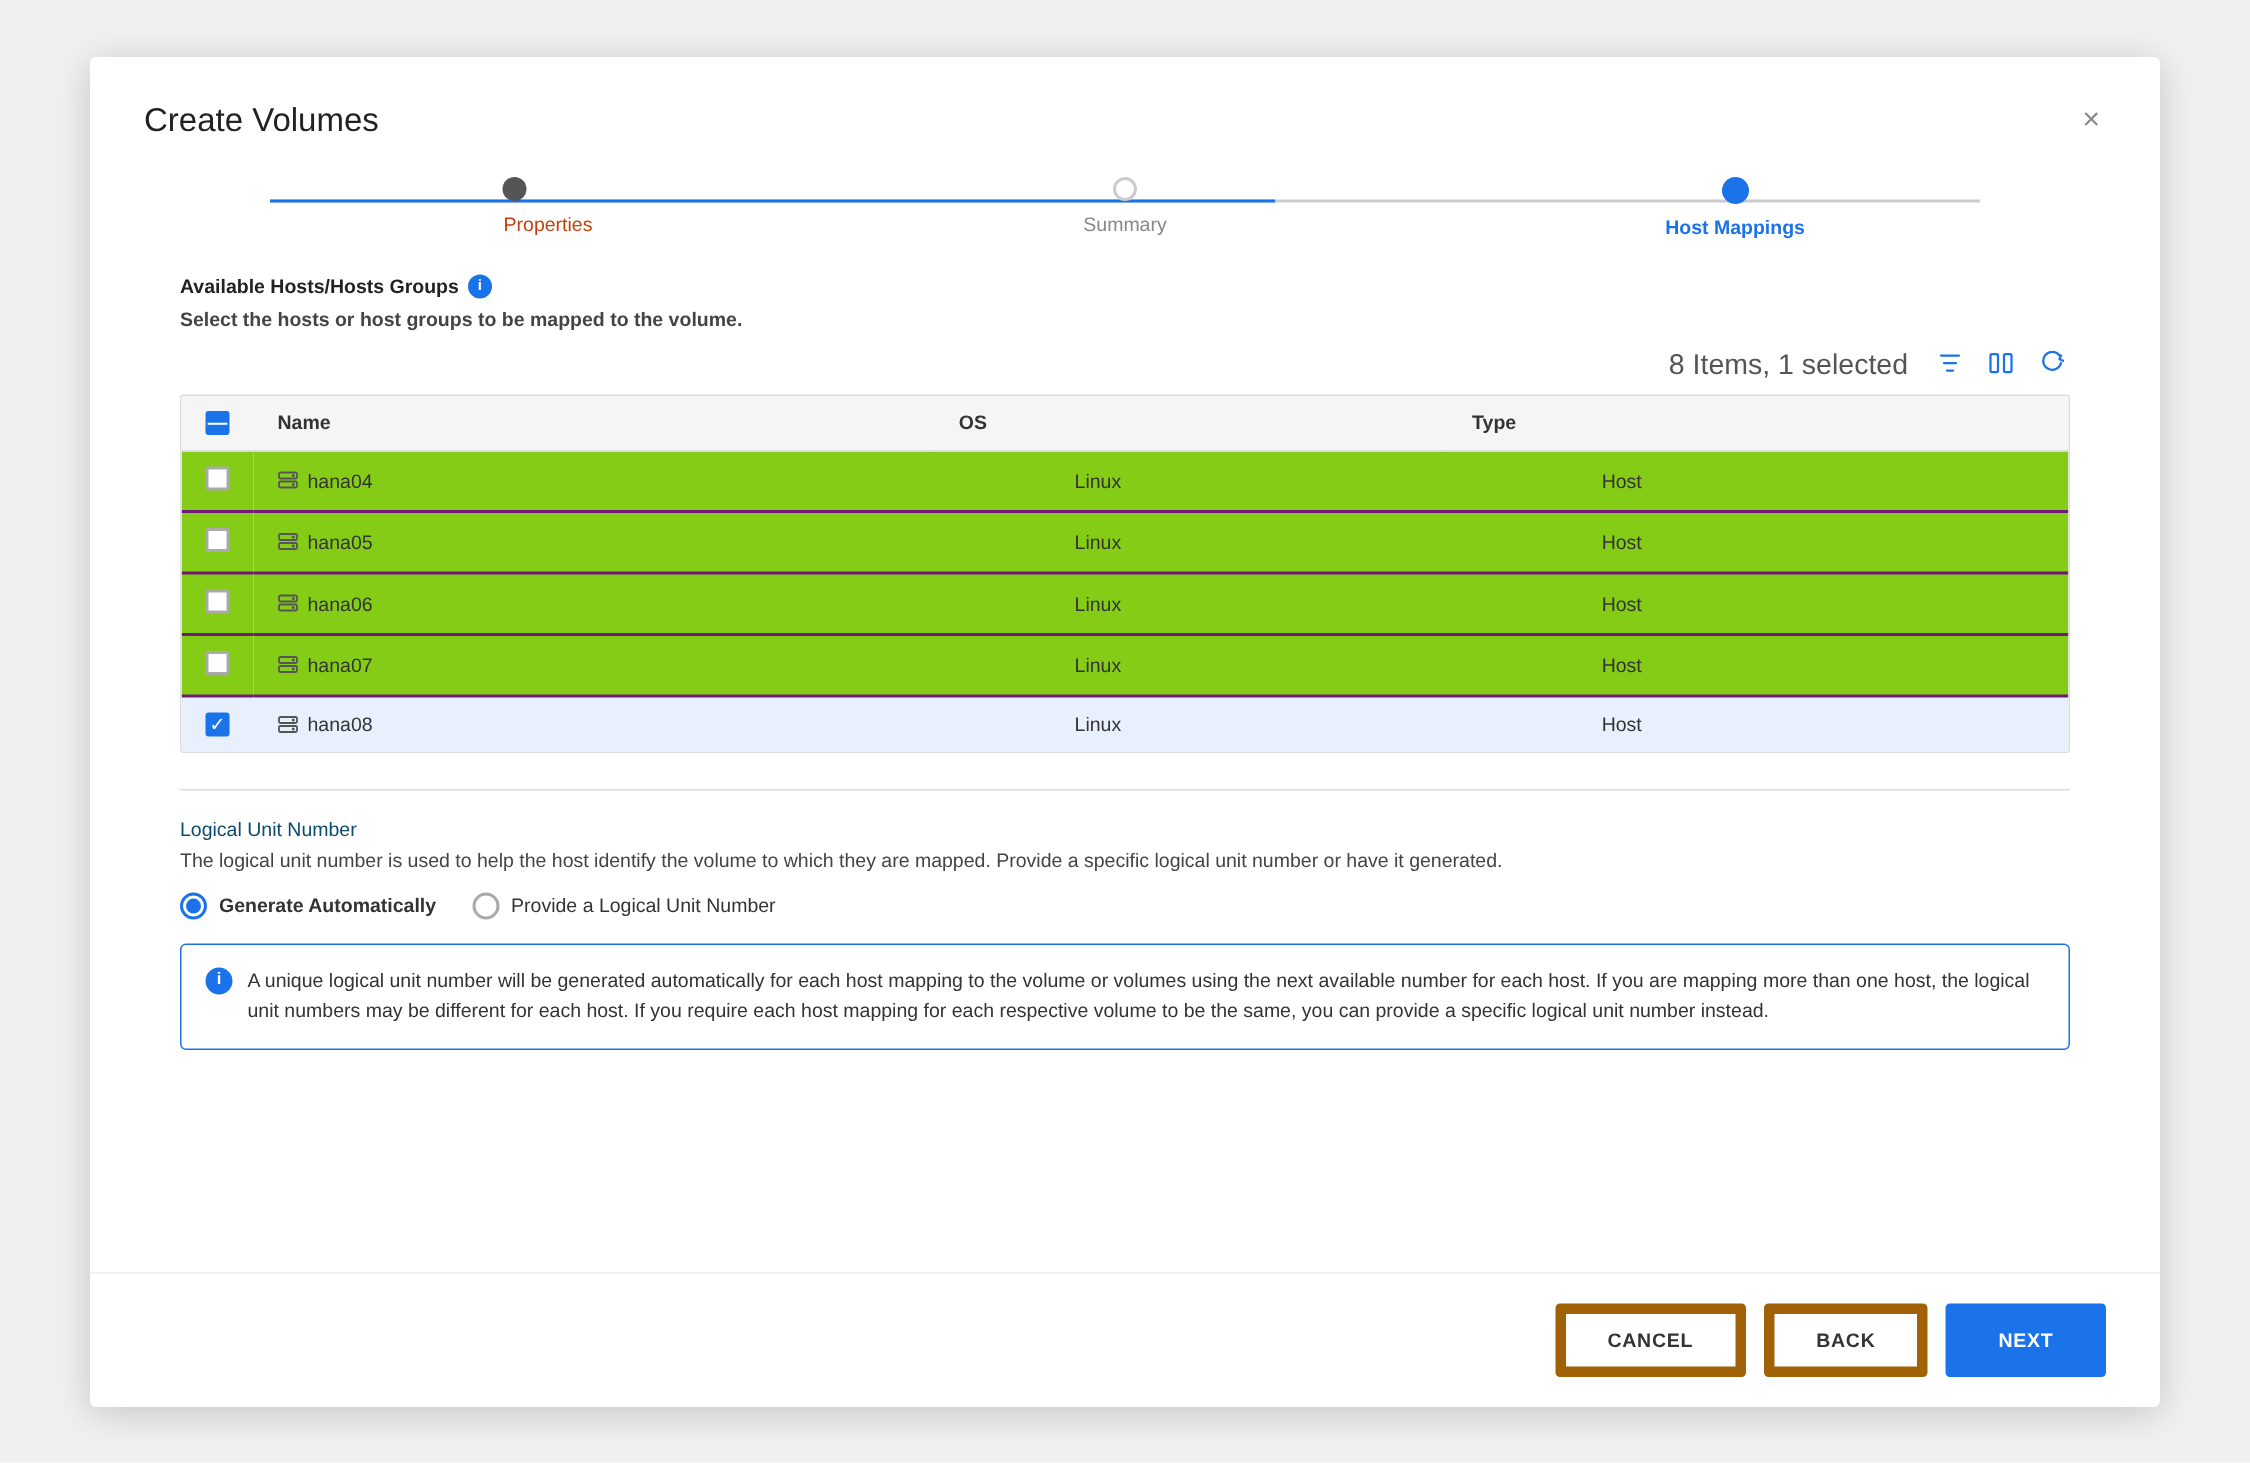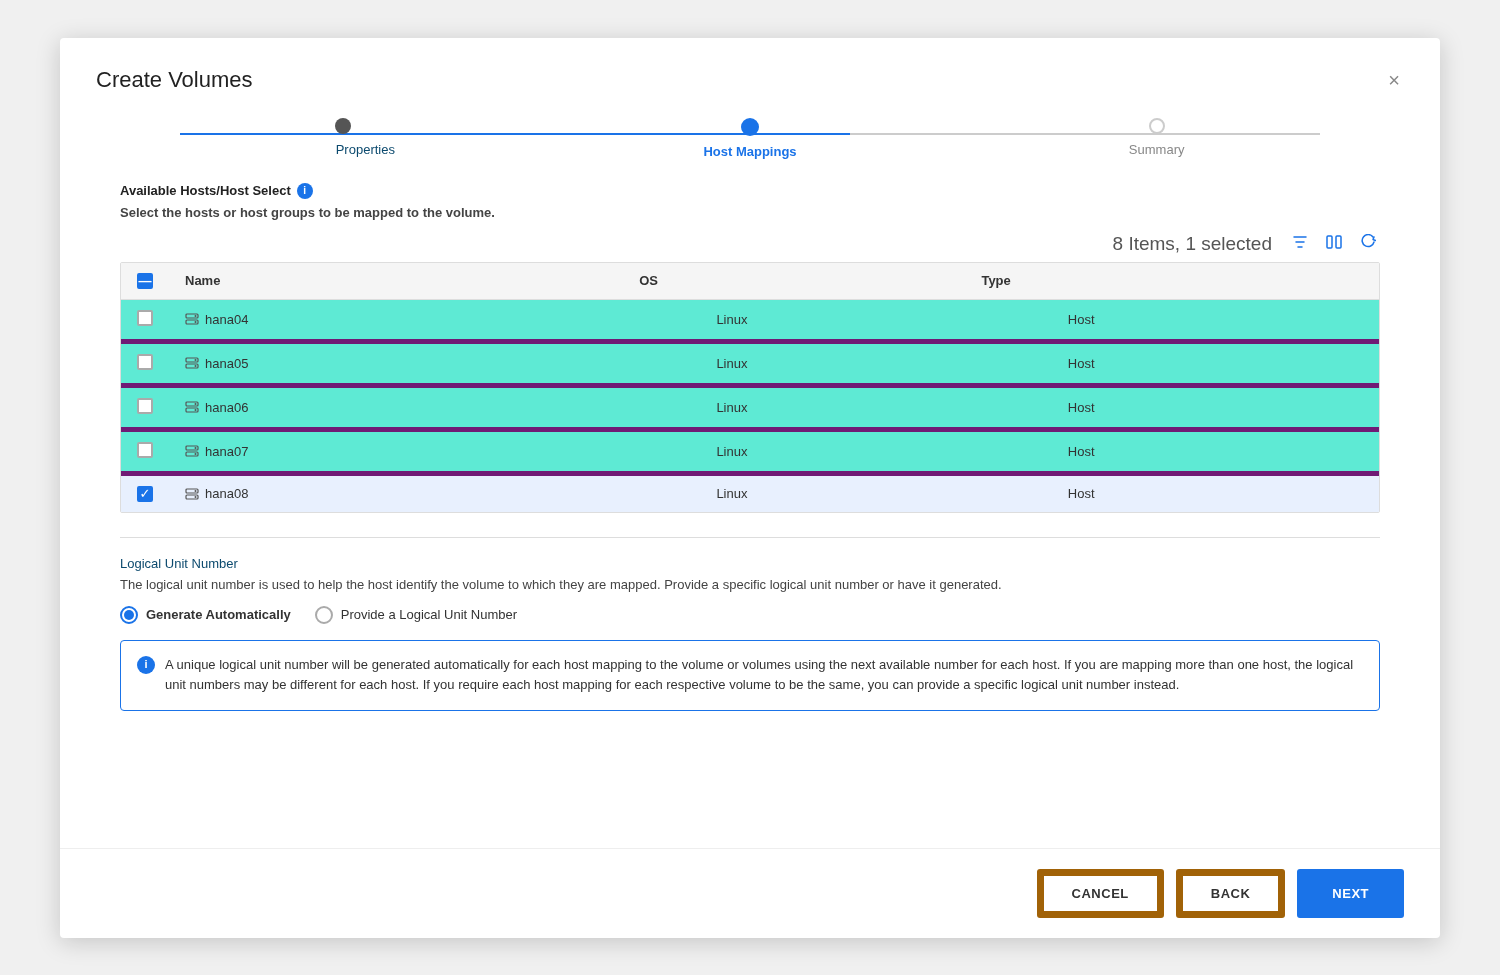--- a/index.html
+++ b/index.html
@@ -98,21 +98,21 @@
     .step-label {
       font-size: 13px;
       color: #888;
       white-space: nowrap;
     }
     .step-label.active {
       color: #1a73e8;
       font-weight: 600;
     }
     .step-label.done {
-      color: #0c4a6e;
+      color: #c2410c;
       padding-left: 44px;
     }
 
     
     .dialog-content {
       padding: 0 60px;
       flex: 1;
     }
     .section-title {
       font-weight: 700;
@@ -187,22 +187,22 @@
       border-bottom: 1px solid #ddd;
     }
     thead th {
       padding: 10px 16px;
       text-align: left;
       font-weight: 600;
       color: #333;
       font-size: 13px;
     }
     tbody tr {
-      border-bottom: 5px solid #701a75;
-      background: #5eead4;
+      border-bottom: 2px solid #701a75;
+      background: #84cc16;
     }
     tbody tr:last-child { border-bottom: none; }
     tbody tr.selected {
       background: #e8f0fe;
     }
     tbody td {
       padding: 10px 16px;
       color: #333;
     }
     .checkbox-cell {
@@ -356,34 +356,34 @@
   <div class="stepper">
     <div class="stepper-line"></div>
     <div class="stepper-line-fill"></div>
 
     <div class="step">
       <div class="step-circle"></div>
       <span class="step-label done">Properties</span>
     </div>
 
     <div class="step">
+      <div class="step-circle inactive"></div>
+      <span class="step-label">Summary</span>
+    </div>
+
+    <div class="step">
       <div class="step-circle active"></div>
       <span class="step-label active">Host Mappings</span>
     </div>
-
-    <div class="step">
-      <div class="step-circle inactive"></div>
-      <span class="step-label">Summary</span>
-    </div>
   </div>
 
   <div class="dialog-content">
 
     <div class="section-title">
-      <span>Available Hosts/Host Select</span>
+      <span>Available Hosts/Hosts Groups</span>
       <span class="info-icon">i</span>
     </div>
     <p class="section-desc">Select the hosts or host groups to be mapped to the volume.</p>
 
     <div class="table-controls">
       <span class="items-count">8 Items, 1 selected</span>
       <button class="icon-btn" title="Filter">
         <svg width="16" height="16" viewBox="0 0 16 16" fill="none">
           <path d="M2 3h12M4 8h8M6 13h4" stroke="#1a73e8" stroke-width="1.5" stroke-linecap="round"></path>
         </svg>

